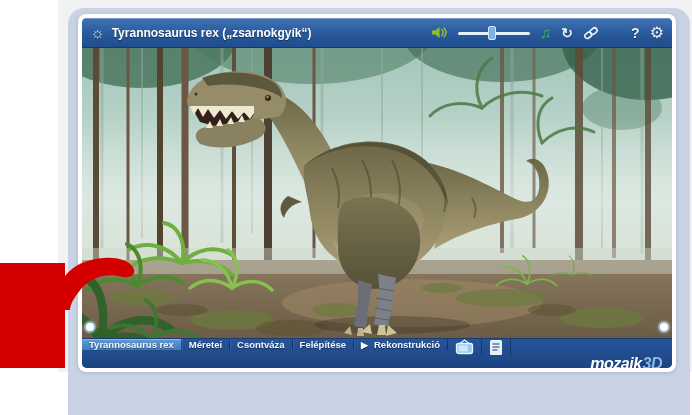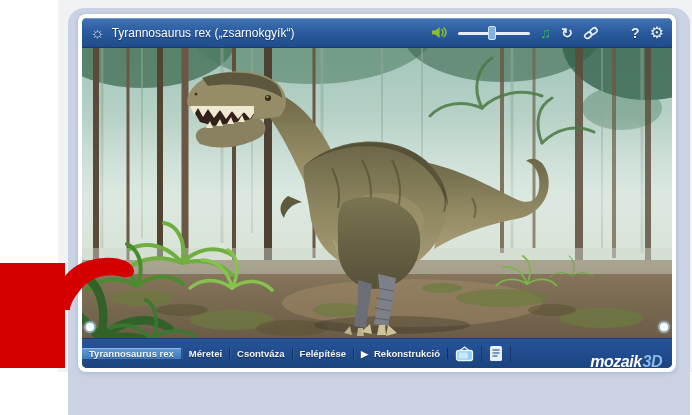--- a/index.html
+++ b/index.html
@@ -21,21 +21,21 @@
   .viewer-inner{width:590px;height:350px;border-radius:5px;overflow:hidden;display:flex;flex-direction:column;background:#103a6e;}
 
   
   .vheader{
     height:30px;flex:0 0 30px;display:flex;align-items:center;padding:0 8px;
     background:linear-gradient(180deg,#4273b4 0%,#2c5da0 45%,#1f4c8c 100%);
     box-shadow:inset 0 1px 0 rgba(255,255,255,.28);
     border-bottom:1px solid #143a6e;box-sizing:border-box;
   }
   .sun-glyph{font-size:16px;line-height:1;color:#cfe0f2;margin-right:7px;text-shadow:0 1px 1px rgba(0,0,0,.35);}
-  .vtitle{font-size:12px;font-weight:normal;color:#ffffff;text-shadow:0 1px 1px rgba(0,0,0,.45);white-space:nowrap;}
+  .vtitle{font-size:12px;font-weight:bold;color:#ffffff;text-shadow:0 1px 1px rgba(0,0,0,.45);white-space:nowrap;}
   .hspacer{flex:1;}
   .hcontrols{display:flex;align-items:center;gap:10px;}
   .hicon{display:inline-flex;align-items:center;justify-content:center;cursor:pointer;}
   .wglyph{color:#e8eef6;font-size:14px;line-height:1;font-weight:bold;text-shadow:0 1px 1px rgba(0,0,0,.35);}
   .gear-glyph{font-size:16px;font-weight:normal;}
   .note-glyph{color:#3eb54d;font-size:15px;font-weight:normal;}
   .vslider{position:relative;width:72px;height:14px;cursor:pointer;}
   .vtrack{position:absolute;left:0;right:0;top:6px;height:3px;background:#e9eff7;border-radius:2px;}
   .vhandle{position:absolute;top:0;width:8px;height:14px;background:#7db3e8;border:1px solid #d6e6f6;border-radius:2px;box-sizing:border-box;}
   .grid-icon{display:grid;grid-template-columns:5px 5px;grid-template-rows:5px 5px;gap:2px;}
@@ -43,21 +43,21 @@
 
   
   .scene{position:relative;flex:1 1 auto;overflow:hidden;cursor:grab;}
   .scene svg{display:block;}
   .dot{position:absolute;width:8px;height:8px;border-radius:50%;background:#ffffff;box-shadow:0 0 0 2px rgba(150,200,235,.65),0 0 4px rgba(255,255,255,.9);bottom:7px;}
   .dot-l{left:4px;}
   .dot-r{right:4px;}
 
   
   .tabbar{
-    height:30px;flex:0 0 30px;display:flex;align-items:center;
+    height:30px;flex:0 0 30px;display:flex;align-items:flex-start;
     background:linear-gradient(180deg,#27549a,#1b4480);
     border-top:1px solid #173c73;font-size:9.5px;font-weight:bold;color:#f2f6fb;box-sizing:border-box;
   }
   .tab{display:flex;align-items:center;justify-content:center;padding:0 7px;white-space:nowrap;cursor:pointer;
     border-right:1px solid rgba(8,28,58,.55);box-shadow:inset 1px 0 0 rgba(255,255,255,.08);
     text-shadow:0 1px 1px rgba(0,0,0,.45);box-sizing:border-box;}
   .tab.active{background:linear-gradient(180deg,#619bd6,#3f7cbd);box-shadow:inset 0 1px 0 rgba(255,255,255,.3);}
   .play-glyph{font-size:9px;margin-right:6px;color:#ffffff;}
   .iconbtn{display:flex;align-items:center;justify-content:center;padding:0 7px;cursor:pointer;border-right:1px solid rgba(8,28,58,.45);}
   .logo{margin-left:auto;display:flex;align-items:center;padding:16px 10px 0 6px;font-style:italic;font-weight:bold;font-size:16px;letter-spacing:-0.5px;cursor:pointer;}

